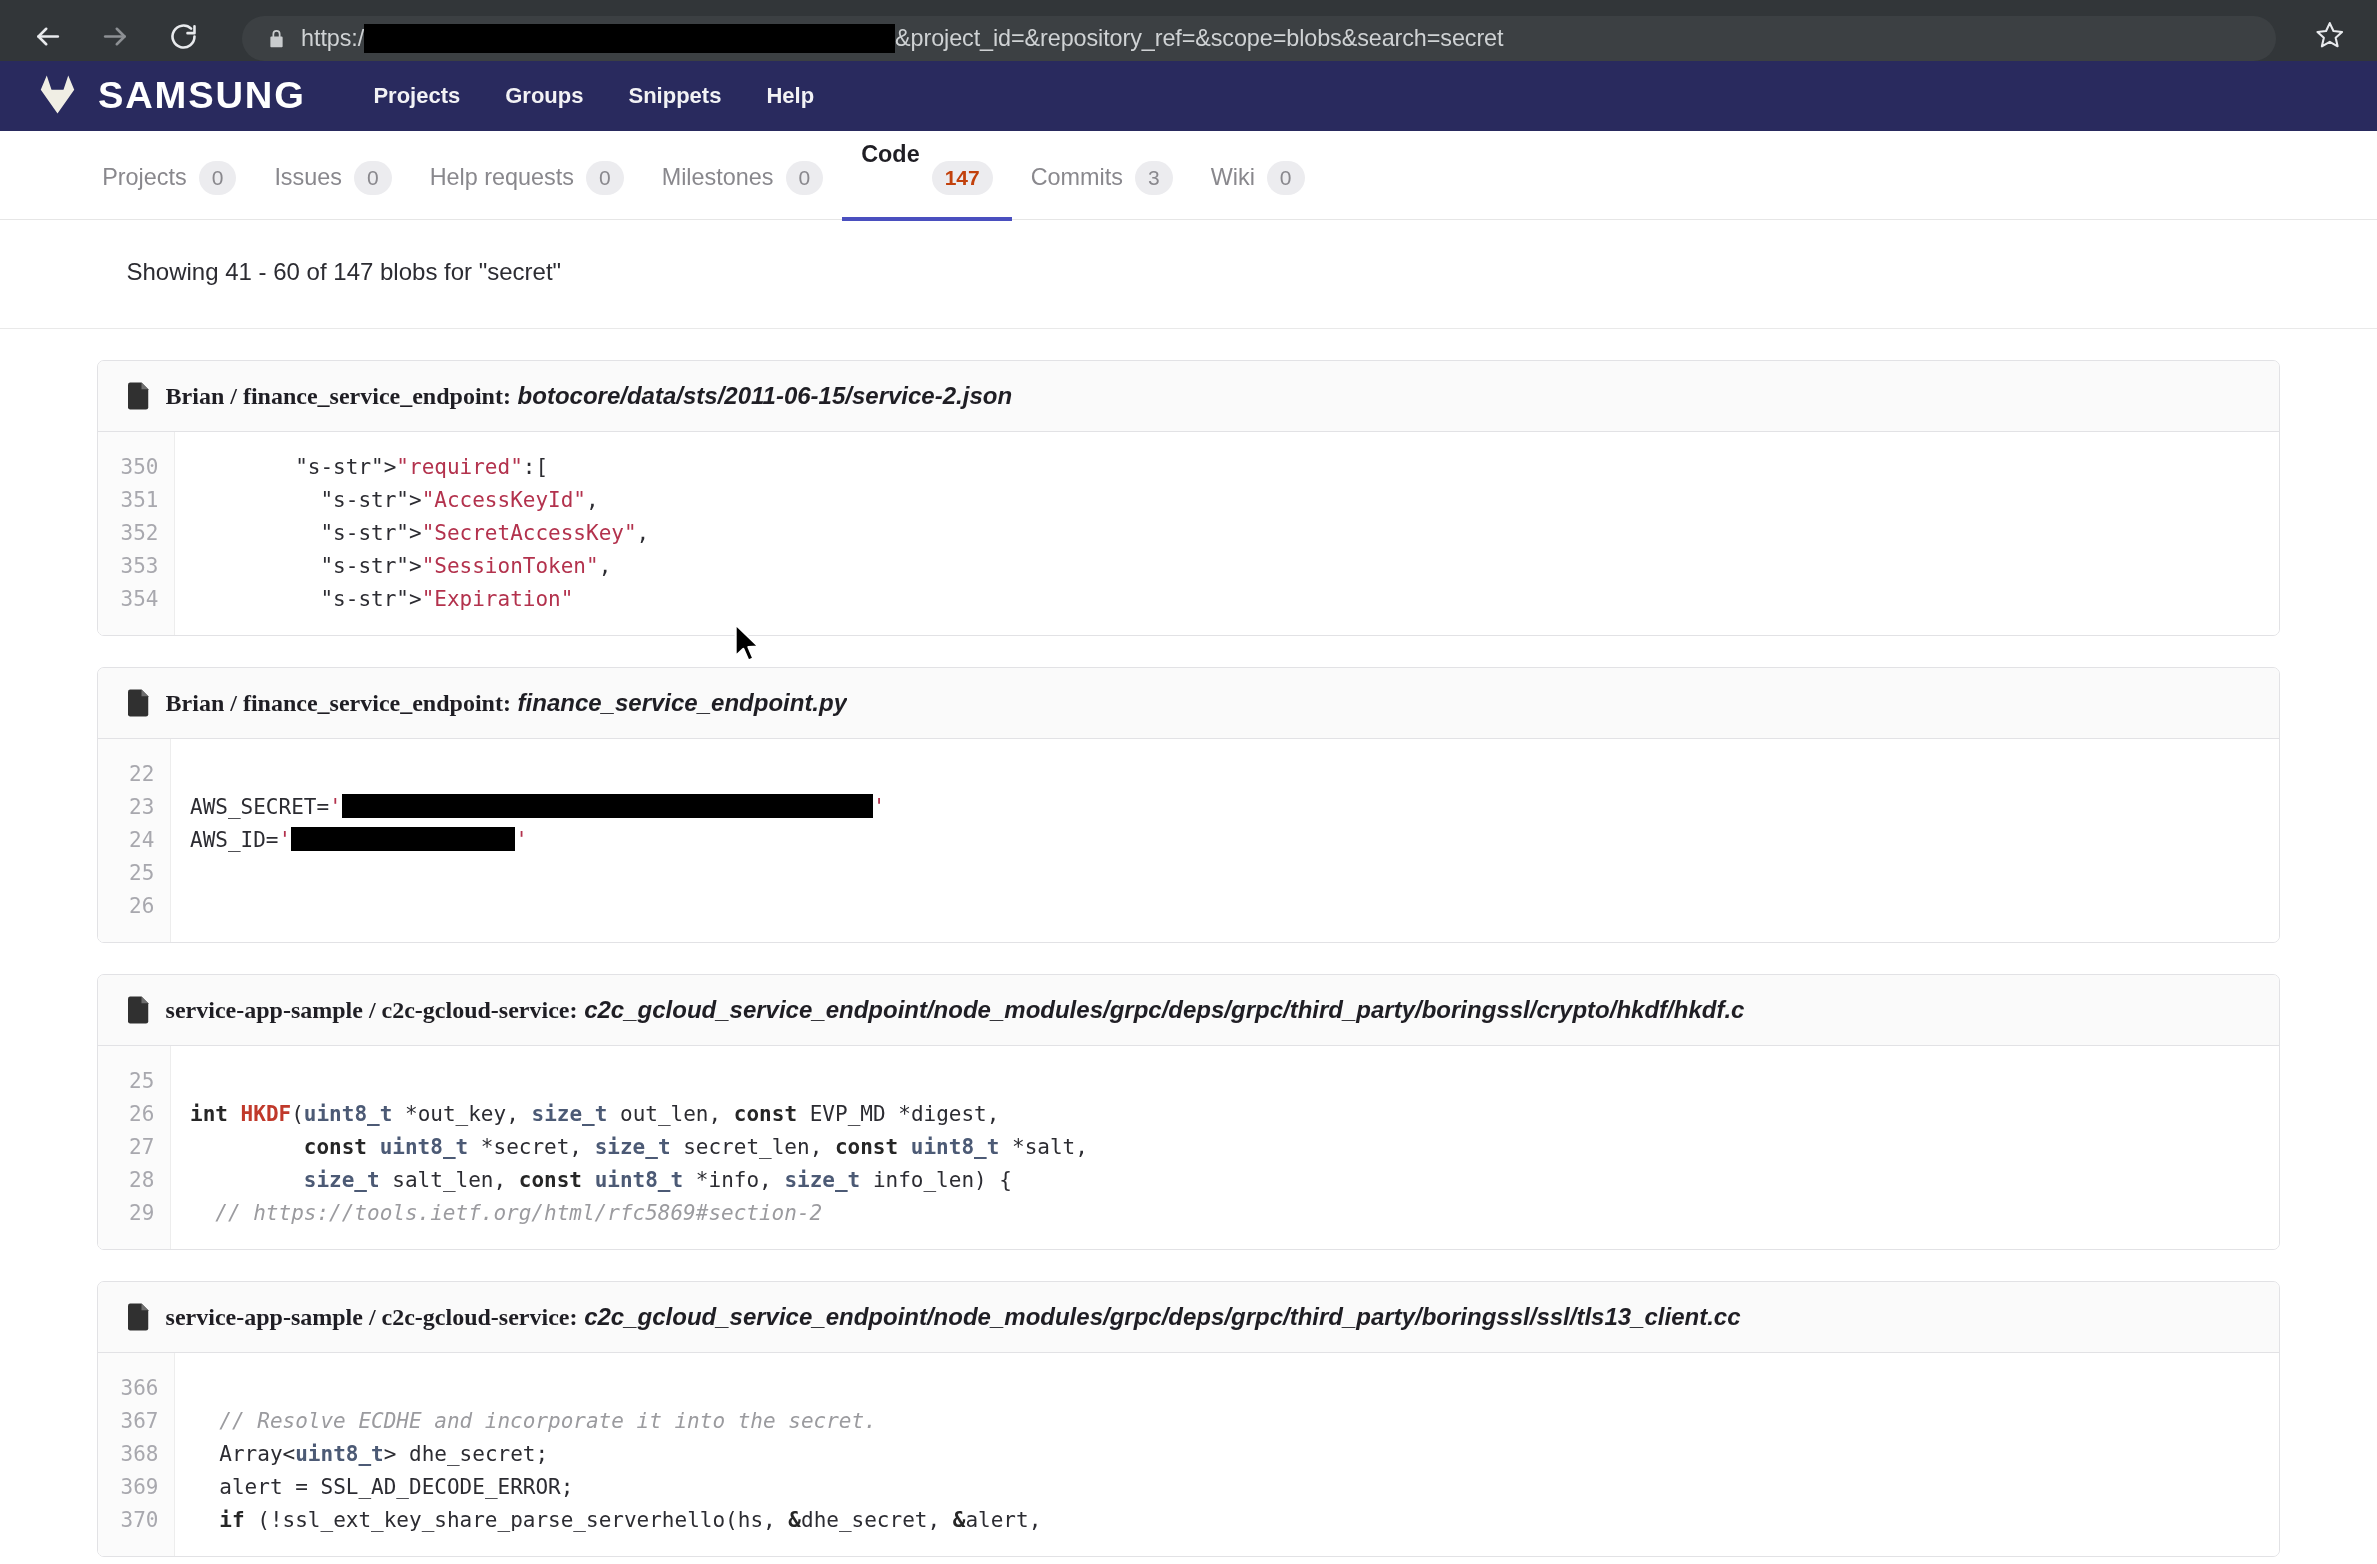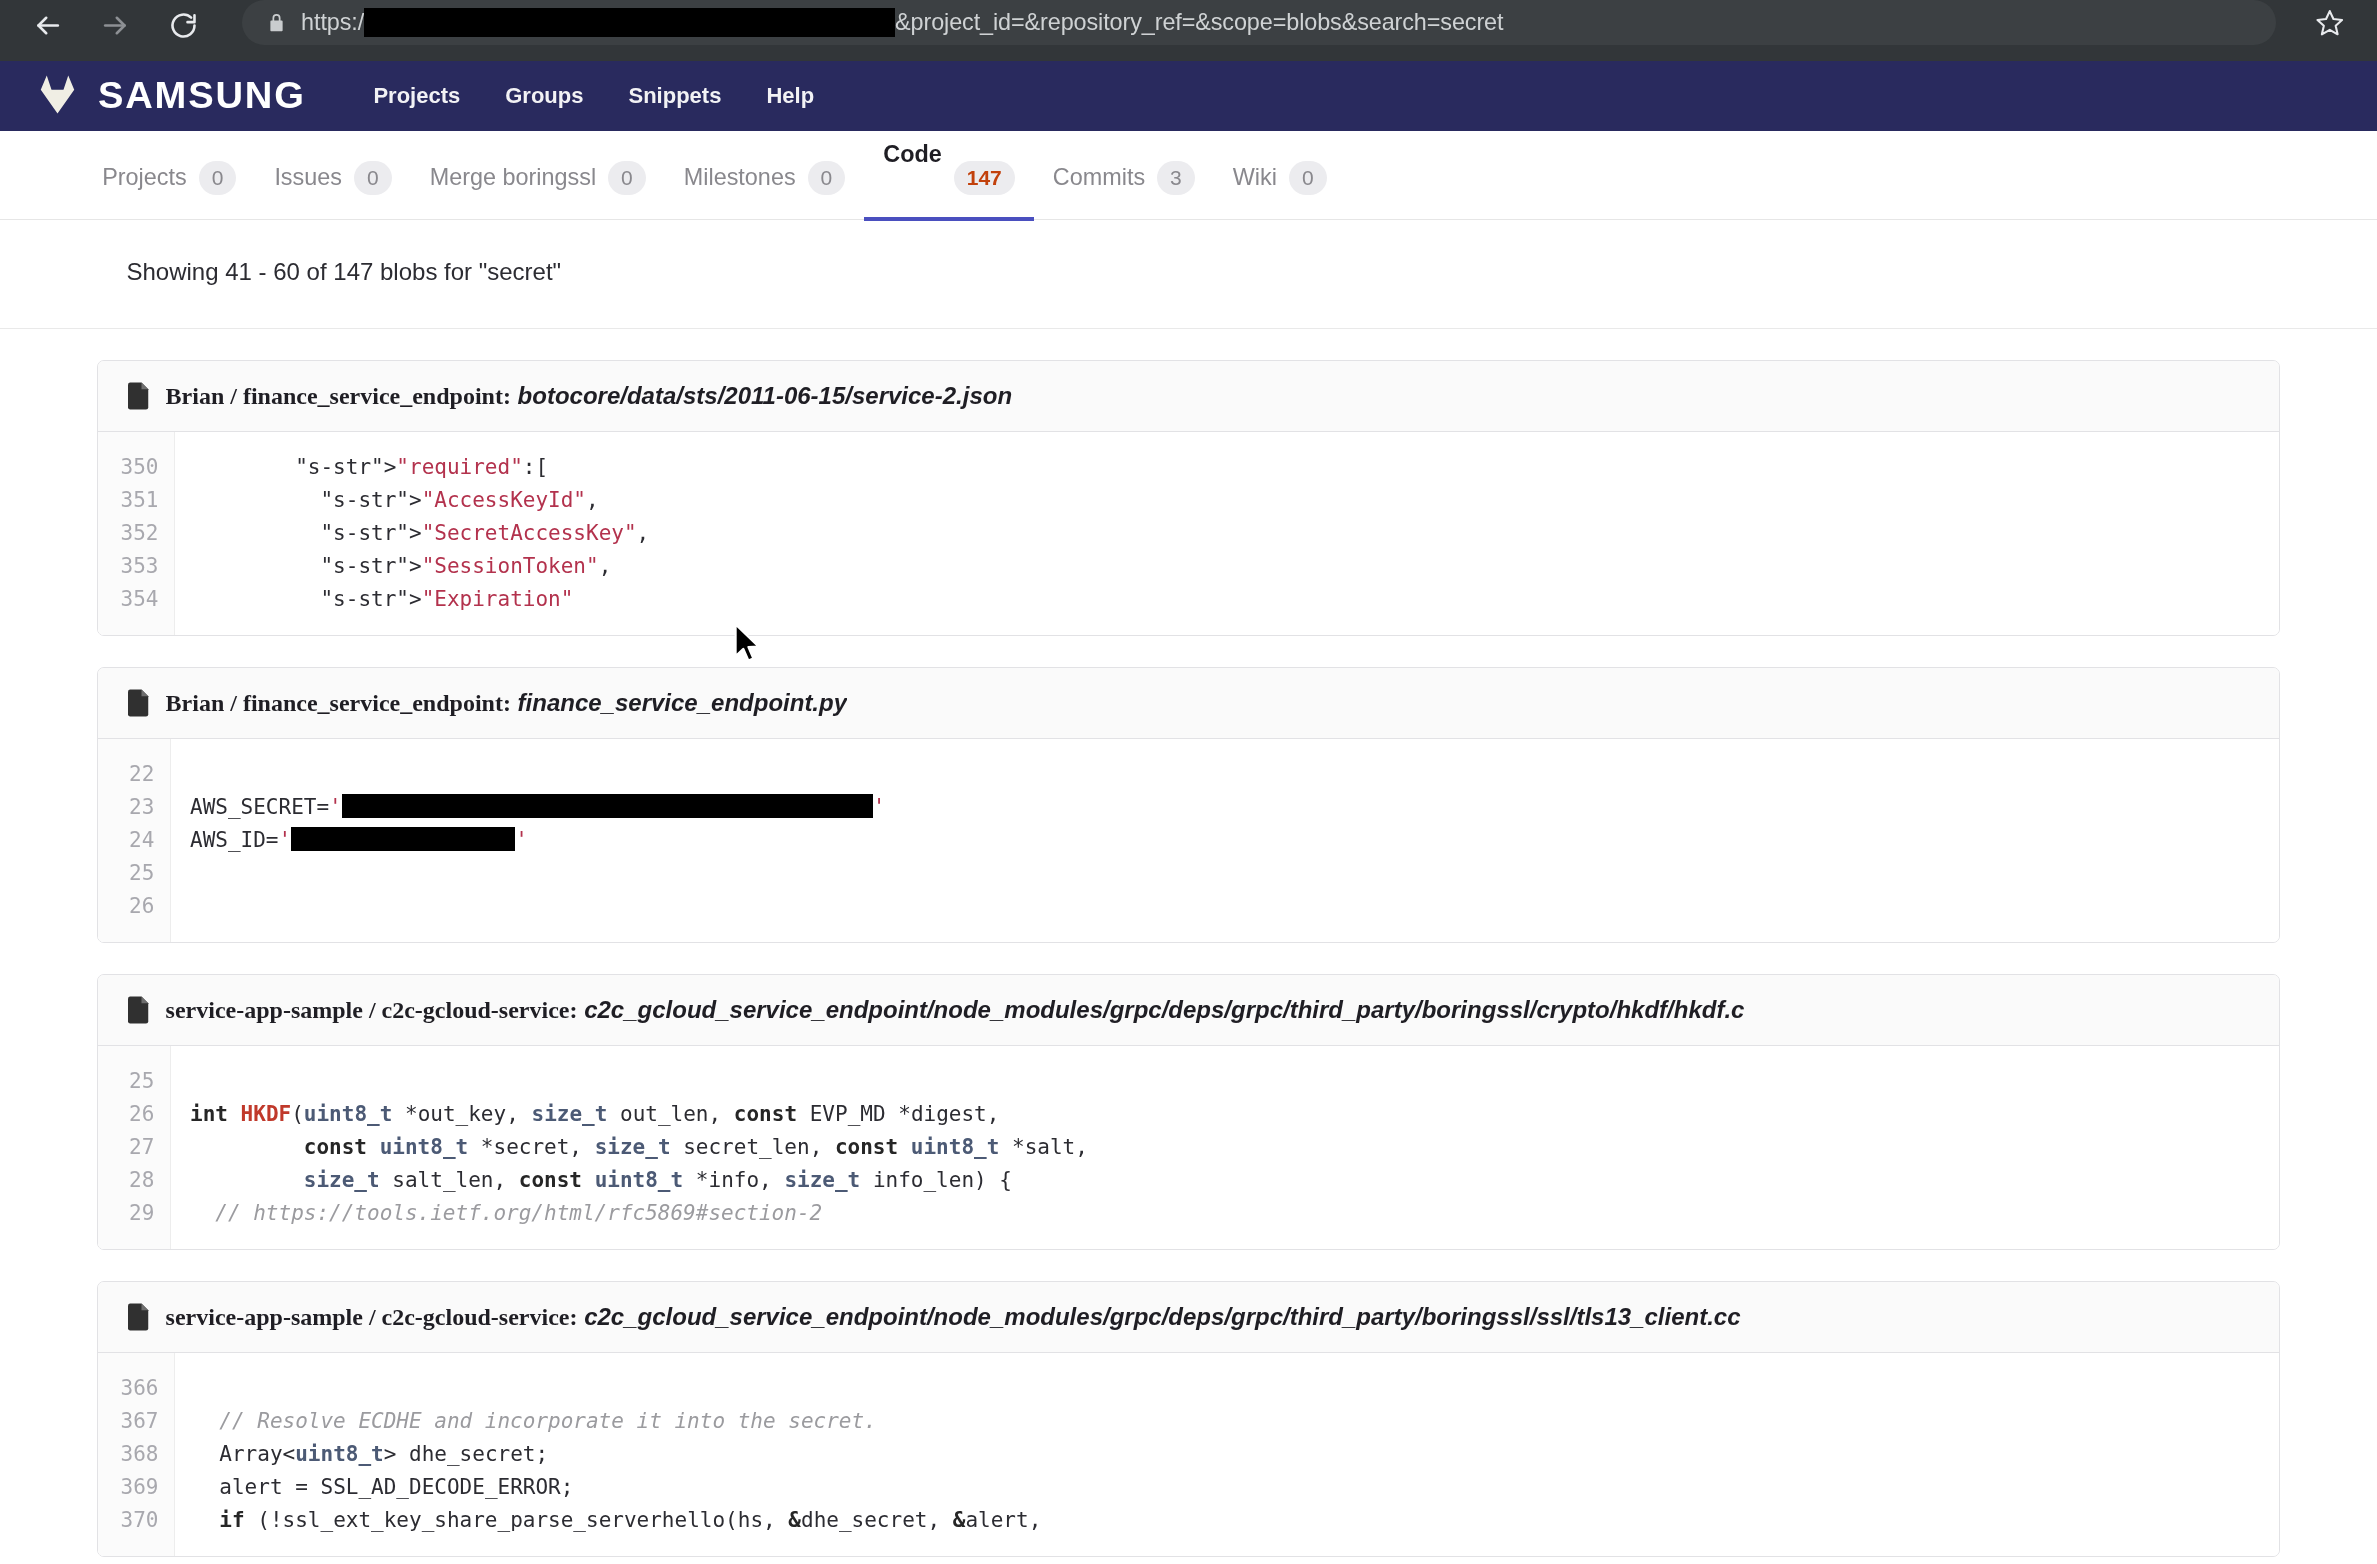--- a/index.html
+++ b/index.html
@@ -8,21 +8,21 @@
     font-family: "Liberation Sans", sans-serif;
     background: #ffffff;
     -webkit-font-smoothing: antialiased;
   }
 
   
   .browser-bar {
     height: 61px;
     background: #323639;
     display: flex;
-    align-items: flex-start;
+    align-items: flex-end;
     padding: 0 22.5px;
     gap: 18px;
     position: relative;
   }
   .nav-btn {
     width: 50px; height: 50px;
     display: flex; align-items: center; justify-content: center;
     flex: 0 0 auto;
   }
   .nav-btn svg { display: block; }
@@ -286,21 +286,21 @@
     <div class="tabs" id="tabs-container">
         <div class="tab">
           <span>Projects</span>
           <span class="badge">0</span>
         </div>
         <div class="tab">
           <span>Issues</span>
           <span class="badge">0</span>
         </div>
         <div class="tab">
-          <span>Merge boringssl</span>
+          <span>Help requests</span>
           <span class="badge">0</span>
         </div>
         <div class="tab">
           <span>Milestones</span>
           <span class="badge">0</span>
         </div>
         <div class="tab active">
           <span>Code</span>
           <span class="badge">147</span>
         </div>

